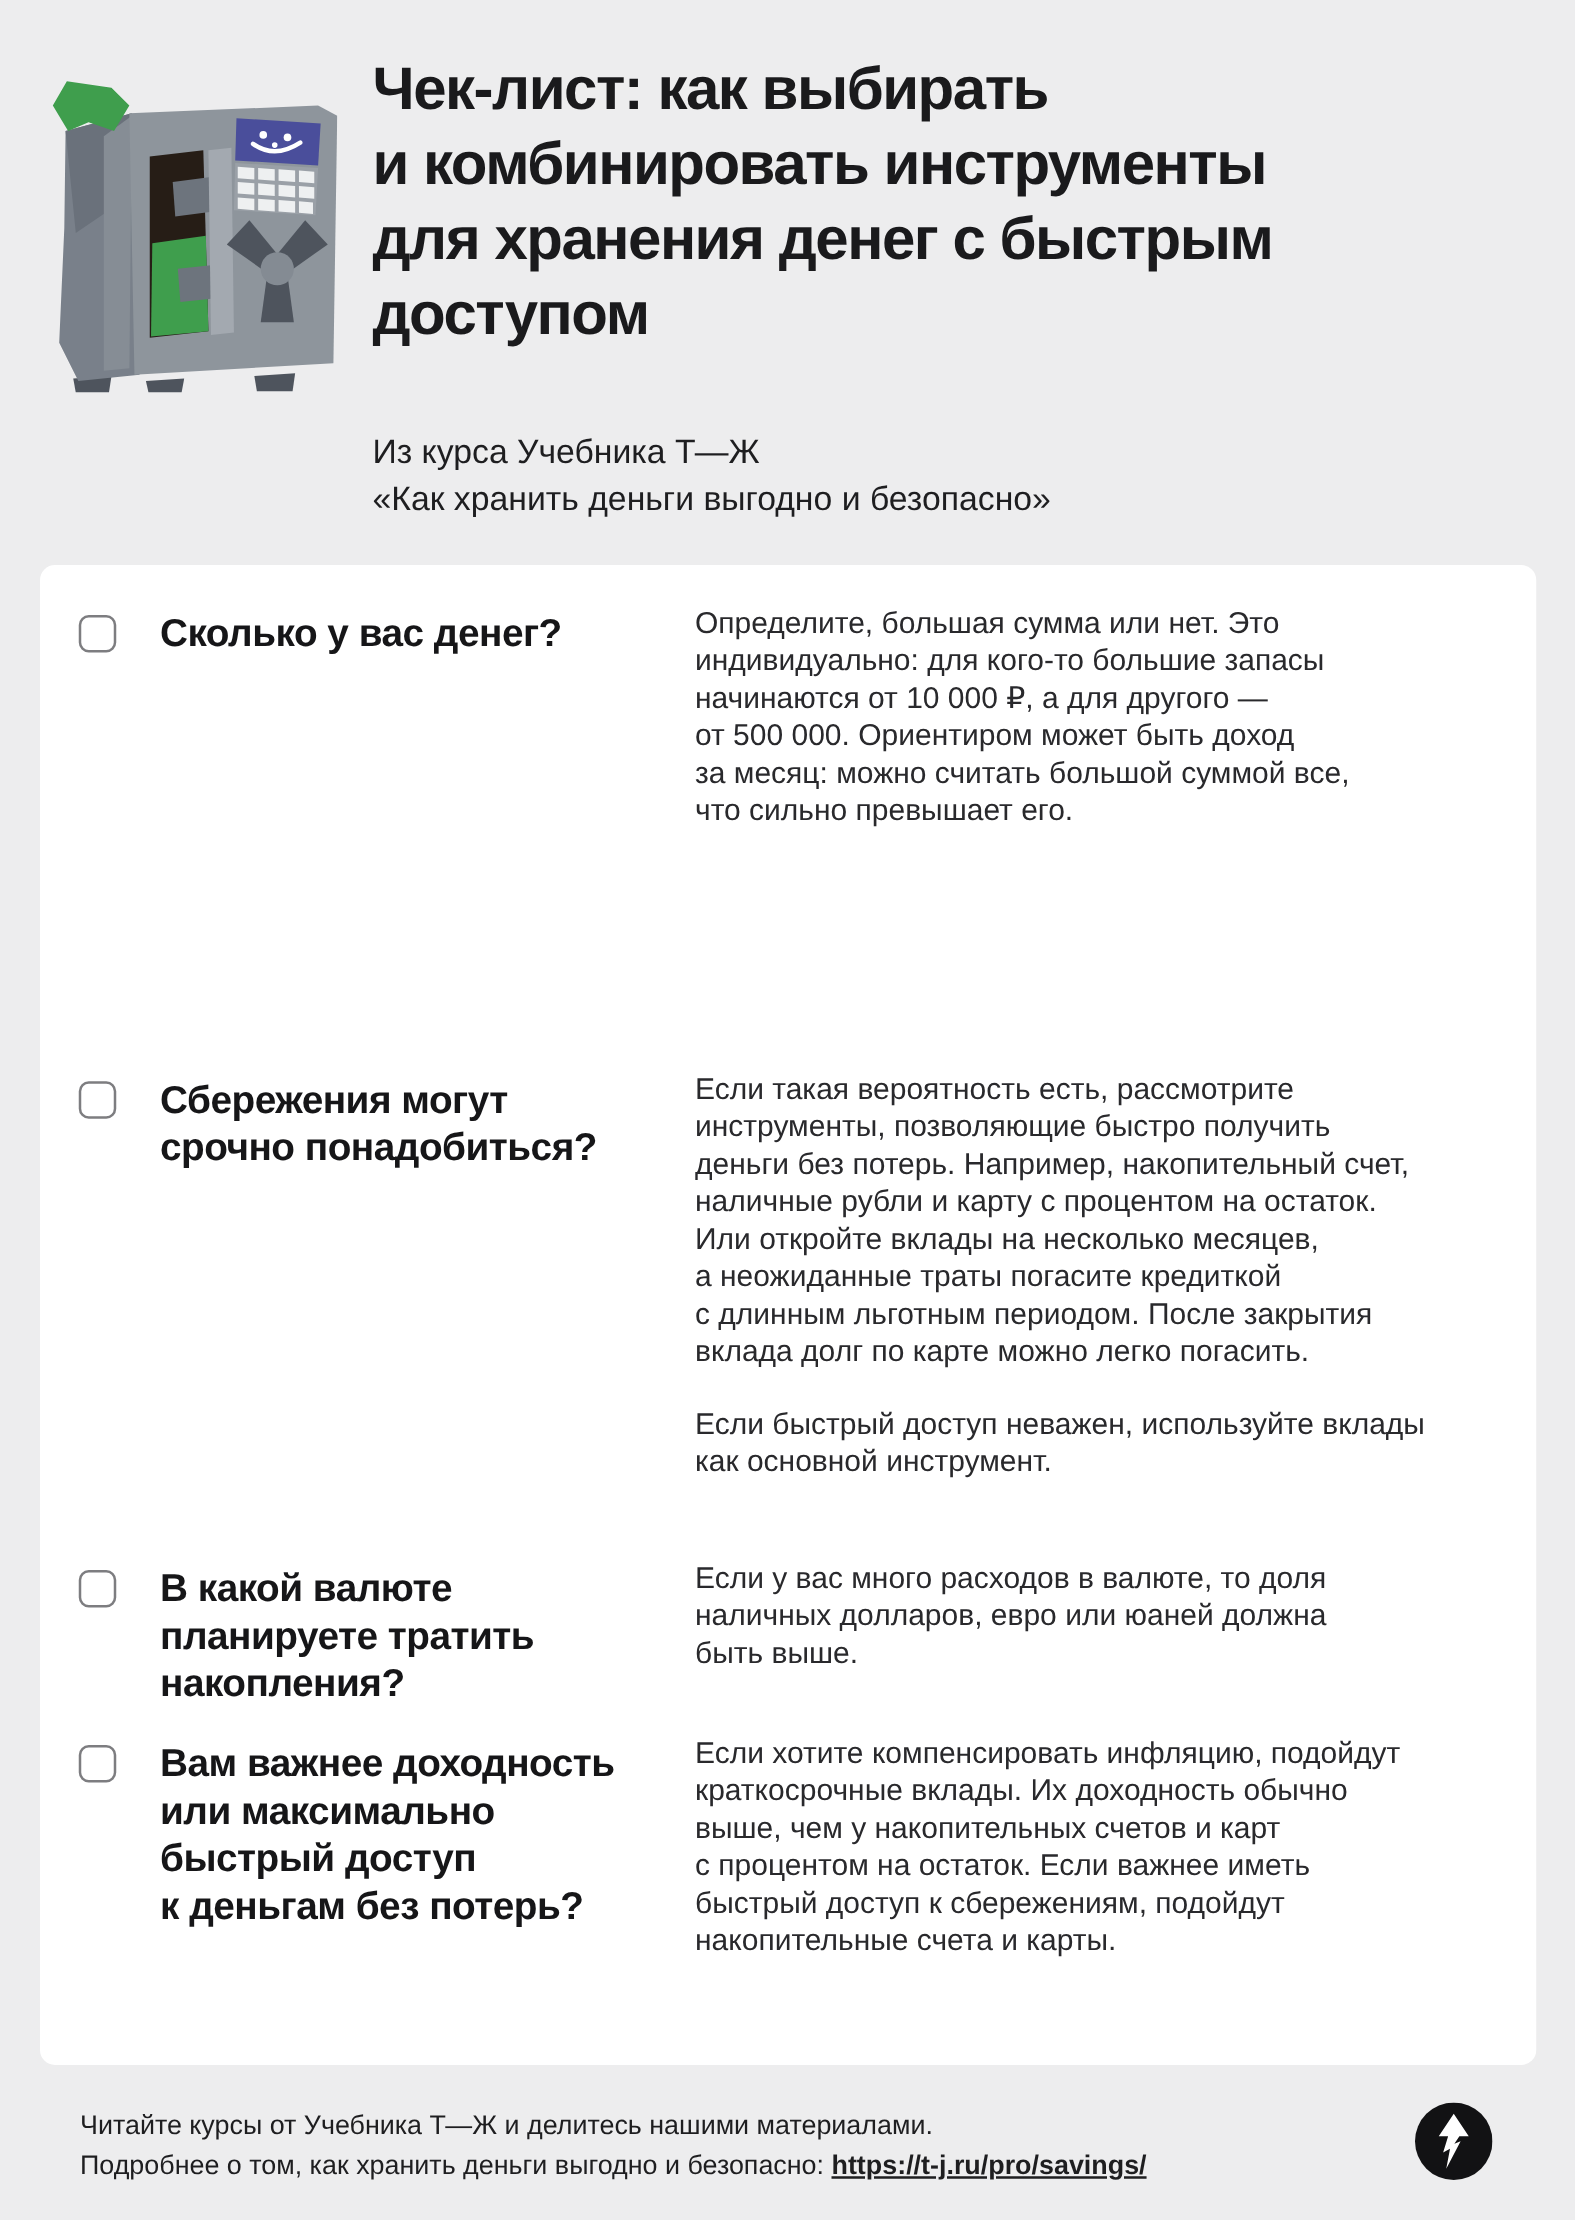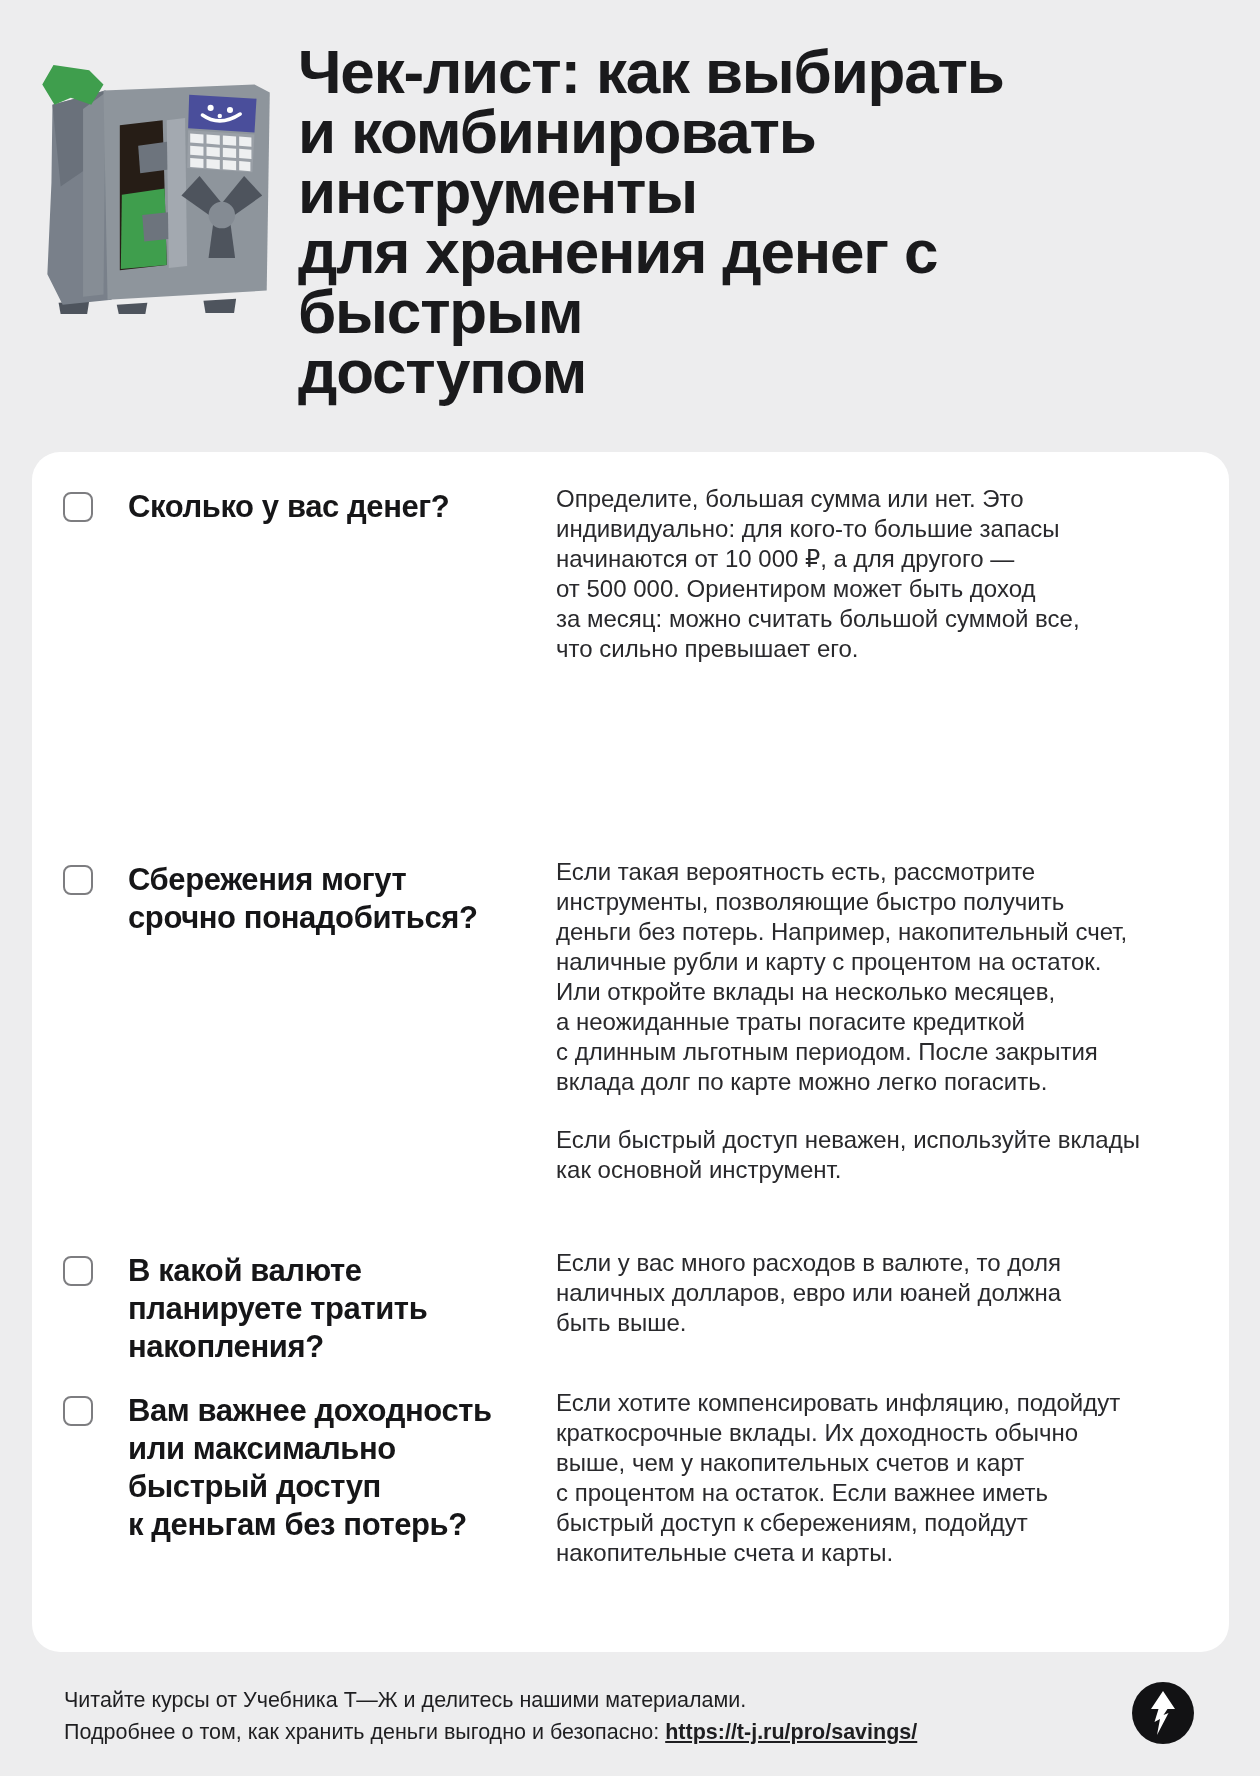--- a/index.html
+++ b/index.html
@@ -13,33 +13,33 @@
     height:1776px;
     background:#ededee;
     overflow:hidden;
   }
   
   .safe-illo{
     position:absolute;left:40px;top:62px;width:230px;height:252px;
   }
   .page-title{
     position:absolute;left:298px;top:42px;width:880px;margin:0;
-    font-size:62px;line-height:60px;font-weight:bold;
+    font-size:48px;line-height:60px;font-weight:bold;
     letter-spacing:-1.2px;color:#1a1a1c;
     white-space:pre-line;
   }
   .page-subtitle{
     position:absolute;left:298px;top:342px;width:800px;margin:0;
     font-size:27px;line-height:38px;color:#1e1e20;
     white-space:pre-line;
   }
   
   .card{
     position:absolute;left:32px;top:452px;width:1197px;height:1200px;
-    background:#ffffff;border-radius:28px;
+    background:#ffffff;border-radius:12px;
   }
   .row{position:absolute;left:0;width:100%;}
   .row:nth-of-type(1){top:36px;}
   .row:nth-of-type(2){top:409px;}
   .row:nth-of-type(3){top:800px;}
   .row:nth-of-type(4){top:940px;}
   .checkbox{
     position:absolute;left:31px;top:4px;width:30px;height:30px;
     box-sizing:border-box;border:2.5px solid #7d7d80;border-radius:8px;
     background:#fff;
@@ -128,20 +128,22 @@
 
       <polygon points="2,22 13,3 48,8 62,22 50,42 30,35 14,42" fill="#3f9e4d"></polygon>
       <polygon points="30,35 48,8 56,14 40,40" fill="#3589426" opacity="0"></polygon>
     </svg>
   </div>
 
   <h1 class="page-title">Чек-лист: как выбирать
 и комбинировать инструменты
 для хранения денег с быстрым
 доступом</h1>
+  <p class="page-subtitle">Из курса Учебника Т—Ж
+«Как хранить деньги выгодно и безопасно»</p>
 
   <main class="card" id="card">
 
       <section class="row">
         <span class="checkbox"></span>
         <h2 class="question">Сколько у вас денег?</h2>
         <div class="answer">
           <p>Определите, большая сумма или нет. Это
 индивидуально: для кого-то большие запасы
 начинаются от 10 000 ₽, а для другого —

